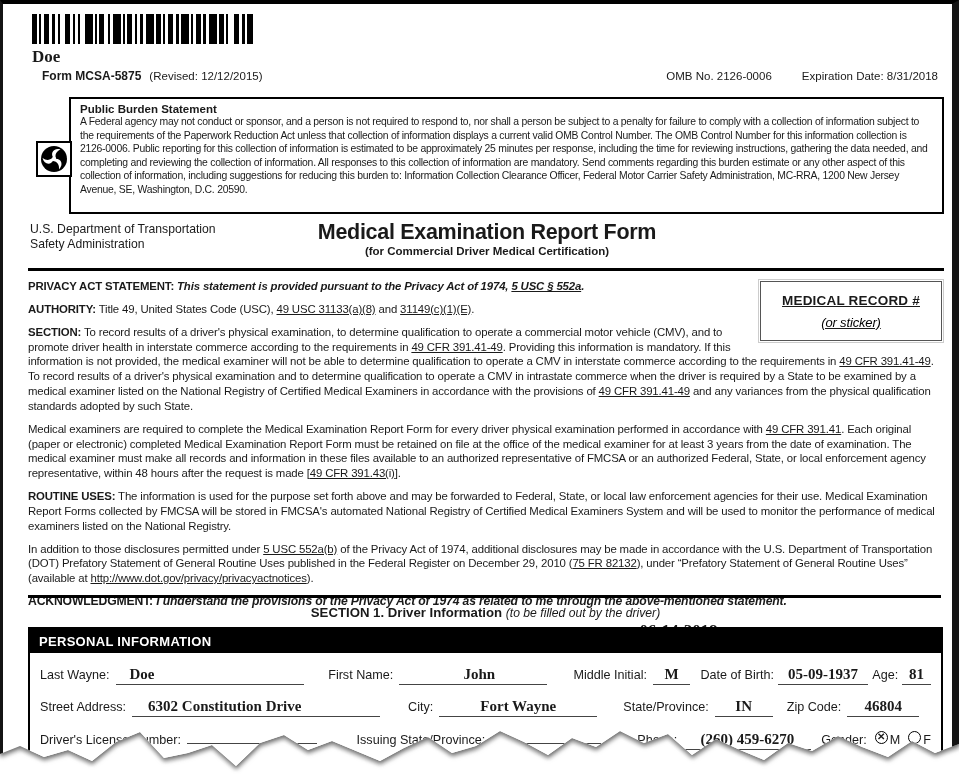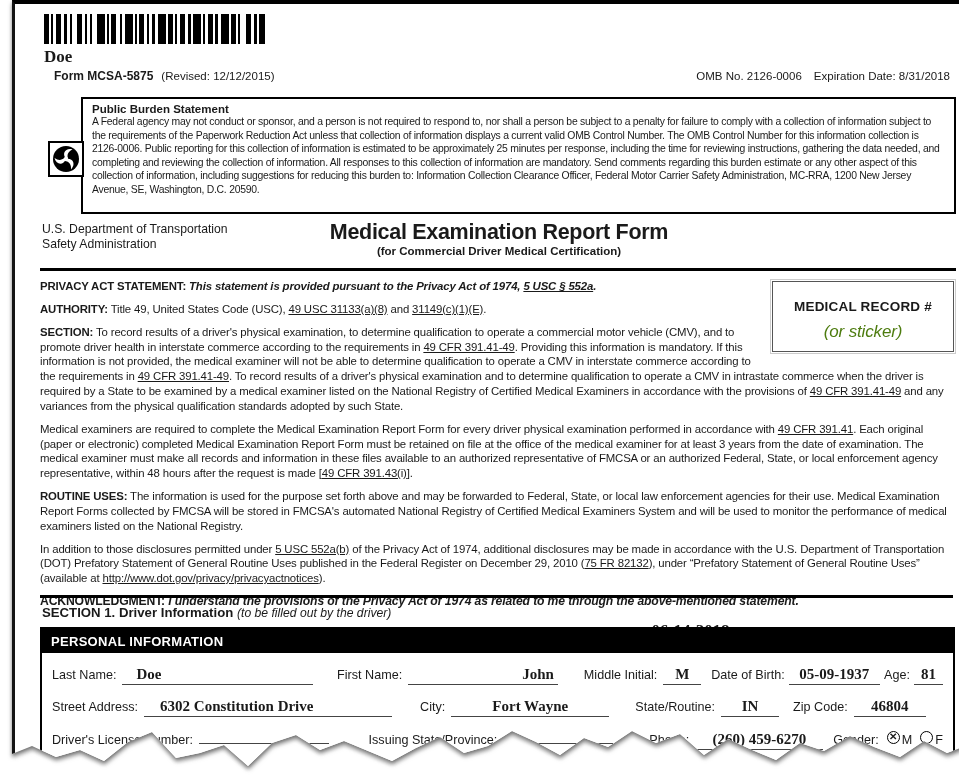--- a/index.html
+++ b/index.html
@@ -1,74 +1,74 @@
 <!DOCTYPE html>
 <html><head>
 <meta charset="utf-8">
 <style>
   * { box-sizing: border-box; margin: 0; padding: 0; }
   html,body { background:#fff; }
   body { width:959px; height:775px; font-family:"Liberation Sans", sans-serif; color:#1a1a1a; }
 
-  .shadow-wrap { width:758px; height:775px; filter: drop-shadow(0 3px 2px rgba(60,60,60,.55)) drop-shadow(1px 1px 1px rgba(0,0,0,.28)); margin-left: 12px; }
+  .shadow-wrap { width:758px; height:775px; filter: drop-shadow(0 3px 2px rgba(60,60,60,.55)) drop-shadow(1px 1px 1px rgba(0,0,0,.28)); }
 
   .page {
     position:relative; width:959px; height:775px; background:#fff;
     border-top:4px solid #000; border-left:3px solid #141414; border-right:7px solid #141414;
     clip-path: polygon(0 0, 959px 0, 959px 744px, 935px 753px, 912px 741px, 888px 757px, 862px 747px,
       838px 736px, 812px 751px, 788px 743px, 764px 760px, 740px 750px, 716px 739px, 692px 755px,
       668px 734px, 644px 743px, 620px 731px, 596px 747px, 572px 738px, 548px 755px, 524px 742px,
       500px 731px, 476px 746px, 452px 753px, 428px 737px, 404px 748px, 380px 761px, 356px 751px,
       332px 741px, 308px 750px, 284px 735px, 260px 743px, 236px 766px, 212px 745px, 188px 753px,
       164px 758px, 140px 732px, 116px 742px, 92px 761px, 68px 750px, 44px 757px, 20px 746px, 0 754px);
     overflow:hidden;
   }
   .content { position:relative; padding:6px 6px 0 25px; height:771px; }
 
   
   .barcode { display:block; margin:4px 0 0 4px; }
   .patient-name { font-family:"Liberation Serif", serif; font-weight:bold; font-size:17px; margin:3px 0 0 4px; }
   .meta-line { display:flex; align-items:baseline; font-size:11.5px; margin:2px 0 0 14px; padding-right:8px; }
   .meta-line .fnum { font-weight:bold; font-size:12px; }
   .meta-line .rev { margin-left:8px; }
-  .meta-line .right { margin-left:auto; display:flex; gap:12px; }
+  .meta-line .right { margin-left:auto; display:flex; gap:30px; }
 
   
   .header-mid { position:relative; margin-top:14px; }
   .burden-box { margin-left:41px; margin-right:2px; border:2px solid #000; padding:4px 9px 16px 9px; }
   .burden-box h3 { font-size:11.5px; font-weight:bold; }
   .burden-box p { font-size:10.4px; line-height:1.3; letter-spacing:-0.25px; }
   .dot-logo-box { position:absolute; left:8px; top:44px; }
   .agency-row { position:relative; margin-top:8px; height:46px; }
   .agency { font-size:12.2px; line-height:1.2; padding-left:2px; }
   .title-block { position:absolute; left:50%; top:-2px; transform:translateX(-50%); text-align:center; white-space:nowrap; }
   .title-block h1 { font-size:21.5px; font-weight:bold; letter-spacing:-0.3px; }
   .title-block .sub { font-size:11.5px; font-weight:bold; margin-top:0; }
   .rule-thick { border:0; border-top:3px solid #000; margin-right:2px; }
 
   
   .privacy { position:relative; margin-top:8px; margin-right:2px; max-height:366px; overflow:hidden; font-size:11.4px; line-height:1.3; letter-spacing:-0.15px; }
   .privacy p { margin-bottom:8px; }
   .plabel { font-weight:bold; }
   .u { text-decoration:underline; }
   .bi { font-weight:bold; font-style:italic; }
-  .mr-box { float:right; width:182px; margin:2px 2px 10px 14px; border:1px solid #555; outline:1px solid #ccc; outline-offset:1px; padding:16px 8px 8px 8px; text-align:center; }
+  .mr-box { float:right; width:182px; margin:2px 2px 10px 14px; border:1px solid #555; outline:1px solid #ccc; outline-offset:1px; padding:10px 8px 8px 8px; text-align:center;text-decoration:underline; }
   .mr-box .mr-label { font-size:13.5px; font-weight:bold; letter-spacing:.2px; }
   .mr-box .mr-value { display:block; font-family:"Liberation Serif", serif; font-weight:bold; font-size:17px; margin:7px 4px 0 4px; padding-bottom:5px; border-bottom:1px solid #333; }
-  .mr-box .mr-note { display:block; font-style:italic; color:#4d7c0f; font-size:17px; margin-top:5px; }
+  .mr-box .mr-note { display:block; font-style:italic; color:#000000; font-size:13px; margin-top:5px; }
   .ack { font-size:12.2px; }
 
   .sig-row { display:flex; align-items:baseline; font-size:12.2px; margin-top:10px; padding-bottom:4px; }
   .sig-line { flex:1; border-bottom:1.2px solid #8a8a8a; margin:0 14px 2px 10px; height:14px; max-width:430px; }
   .date-label { margin-left:6px; }
   .date-value { font-family:"Liberation Serif", serif; font-weight:bold; font-size:17px; border-bottom:1.2px solid #555; padding:0 18px 1px 18px; margin-left:8px; }
 
   
   .bottom-block { position:absolute; left:25px; right:9px; top:591px; }
-  .section1 { margin:7px 2px 7px 2px; font-size:13.2px; }
+  .section1 { margin:7px 2px 7px 2px; font-size:13.2px;text-align:center; }
   .section1 .sec-title { font-weight:bold; }
   .section1 .sec-note { font-style:italic; font-size:12.2px; }
   .pi-box { border:2px solid #000; background:#fff; }
   .pi-header { background:#000; color:#fff; font-weight:bold; font-size:13px; letter-spacing:.3px; padding:5px 9px 4px 9px; }
   .pi-row { display:flex; align-items:baseline; padding:0 10px; margin-top:13px; font-size:12.6px; white-space:nowrap; }
   .pi-row:last-child { margin-top:14px; padding-bottom:26px; }
   .flabel { flex:0 0 auto; }
   .fval { font-family:"Liberation Serif", serif; font-weight:bold; font-size:15px; text-align:center; border-bottom:1.6px solid #444; margin-left:6px; padding:0 4px 1px 4px; }
   .grow { flex:1 1 auto; }
   .radio { display:inline-block; width:13px; height:13px; border:1.6px solid #000; border-radius:50%; vertical-align:-2px; margin:0 2px 0 8px; position:relative; }
@@ -219,38 +219,38 @@
     <hr class="rule-thick">
     <div class="section1">
       <span class="sec-title">SECTION 1. Driver Information</span>
       <span class="sec-note">(to be filled out by the driver)</span>
     </div>
 
     <div class="pi-box">
       <div class="pi-header">PERSONAL INFORMATION</div>
 
       <div class="pi-row">
-        <span class="flabel">Last Name:</span>
+        <span class="flabel">Last Wayne:</span>
         <span class="fval" style="width:215px; text-align:left; padding-left:14px;">Doe</span>
         <span class="flabel" style="margin-left:24px;">First Name:</span>
-        <span class="fval" style="width:168px; text-align:right; padding-left:16px;">John</span>
+        <span class="fval" style="width:168px; text-align:center; padding-left:16px;">John</span>
         <span class="flabel" style="margin-left:26px;">Middle Initial:</span>
         <span class="fval" style="width:42px;">M</span>
         <span class="flabel" style="margin-left:10px;">Date of Birth:</span>
         <span class="fval" style="width:104px; margin-left:4px; padding:0 1px 1px 1px;">05-09-1937</span>
         <span class="flabel" style="margin-left:4px;">Age:</span>
         <span class="fval" style="width:32px; margin-left:4px;">81</span>
       </div>
 
       <div class="pi-row">
         <span class="flabel">Street Address:</span>
         <span class="fval" style="width:248px; text-align:left; padding-left:16px;">6302 Constitution Drive</span>
         <span class="flabel" style="margin-left:28px;">City:</span>
         <span class="fval" style="width:158px;">Fort Wayne</span>
-        <span class="flabel" style="margin-left:26px;">State/Routine:</span>
+        <span class="flabel" style="margin-left:26px;">State/Province:</span>
         <span class="fval" style="width:58px;">IN</span>
         <span class="flabel" style="margin-left:14px;">Zip Code:</span>
         <span class="fval" style="width:72px;">46804</span>
       </div>
 
       <div class="pi-row">
         <span class="flabel">Driver's License Number:</span>
         <span class="fval grow" style="max-width:220px;"></span>
         <span class="flabel" style="margin-left:40px;">Issuing State/Province:</span>
         <span class="fval" style="width:110px;"></span>

